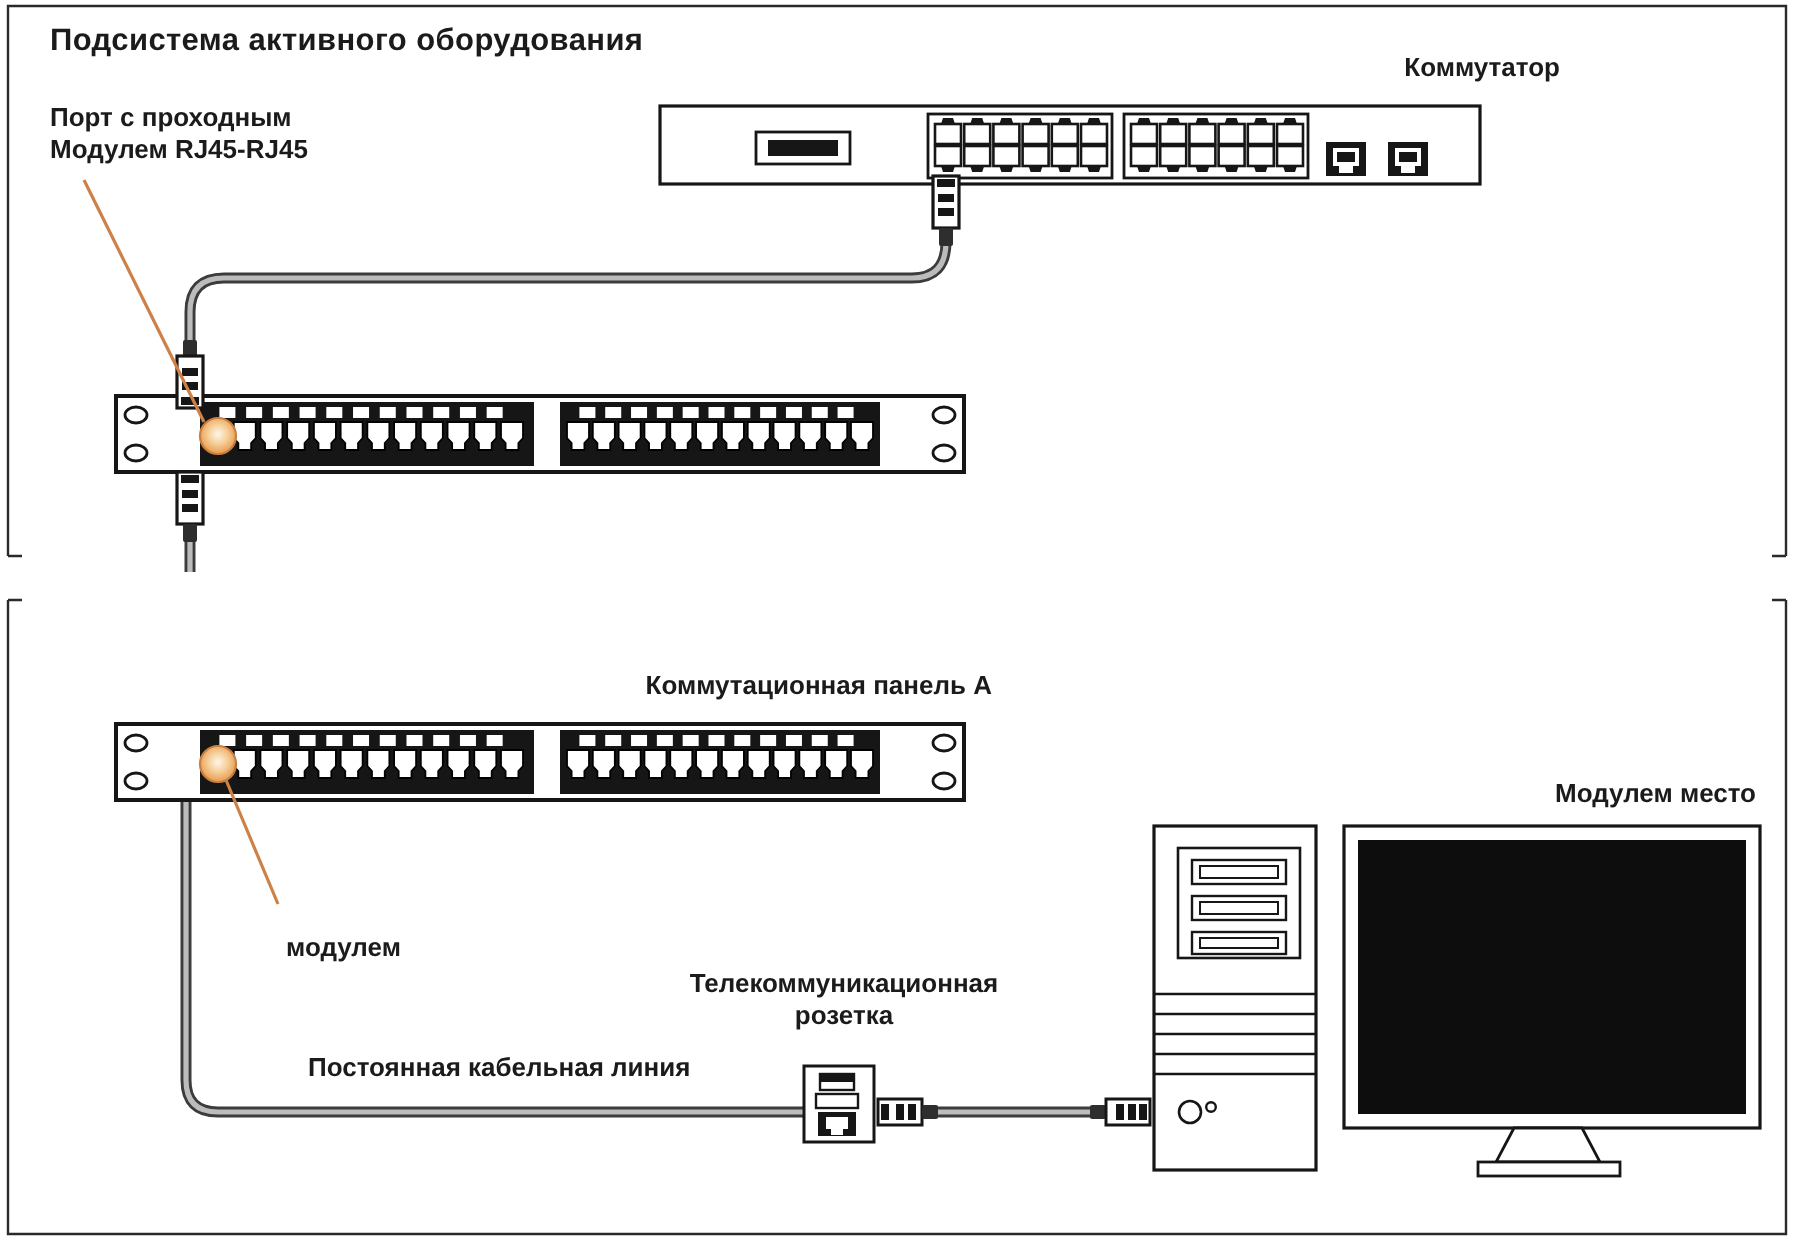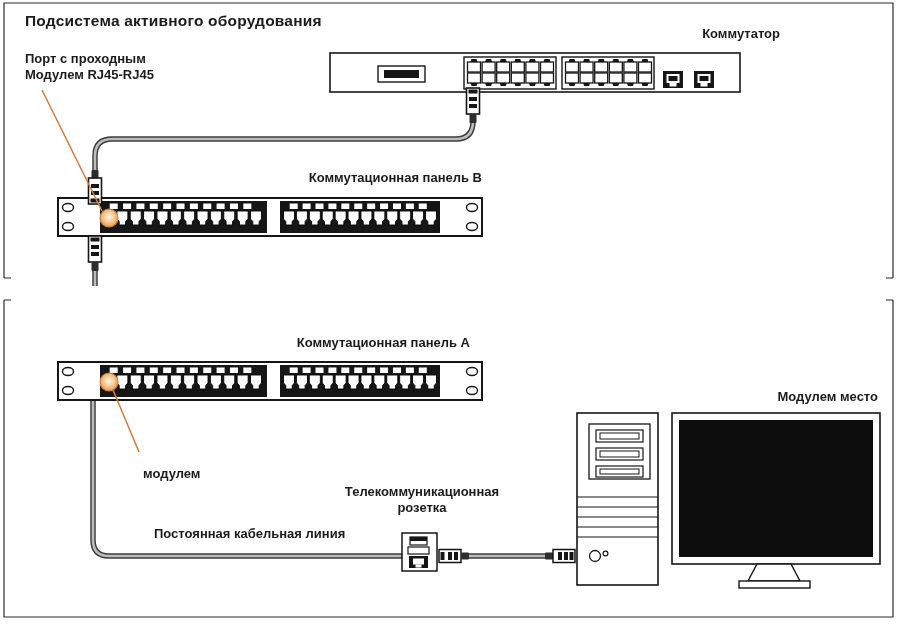--- a/index.html
+++ b/index.html
@@ -311,22 +311,21 @@
     <circle cx="109" cy="382" r="9" fill="url(#glow)" stroke="#c9803f" stroke-width="1.1"></circle>
   </g>
 </svg>
 
 <div class="title" style="left:25px;top:12px">Подсистема активного оборудования</div>
 
 <div class="label" style="left:25px;top:51px">Порт с проходным</div>
 <div class="label" style="left:25px;top:67px">Модулем RJ45-RJ45</div>
 
 <div class="label right" style="left:640px;top:26px;width:140px">Коммутатор</div>
-<div class="label right" style="left:302px;top:170px;width:180px">Коммутационная панель B</div>
-<div class="label right" style="left:290px;top:335px;width:180px">Коммутационная панель A</div>
+<div class="label right" style="left:316px;top:335px;width:180px">Коммутационная панель A</div>
 <div class="label right" style="left:756px;top:389px;width:122px">Модулем место</div>
 
 <div class="label" style="left:143px;top:466px">модулем</div>
 
 <div class="label center" style="left:336px;top:500px;width:172px">розетка</div>
 <div class="label center" style="left:336px;top:484px;width:172px">Телекоммуникационная</div>
 
 <div class="label" style="left:154px;top:526px">Постоянная кабельная линия</div>
 
 </div>

